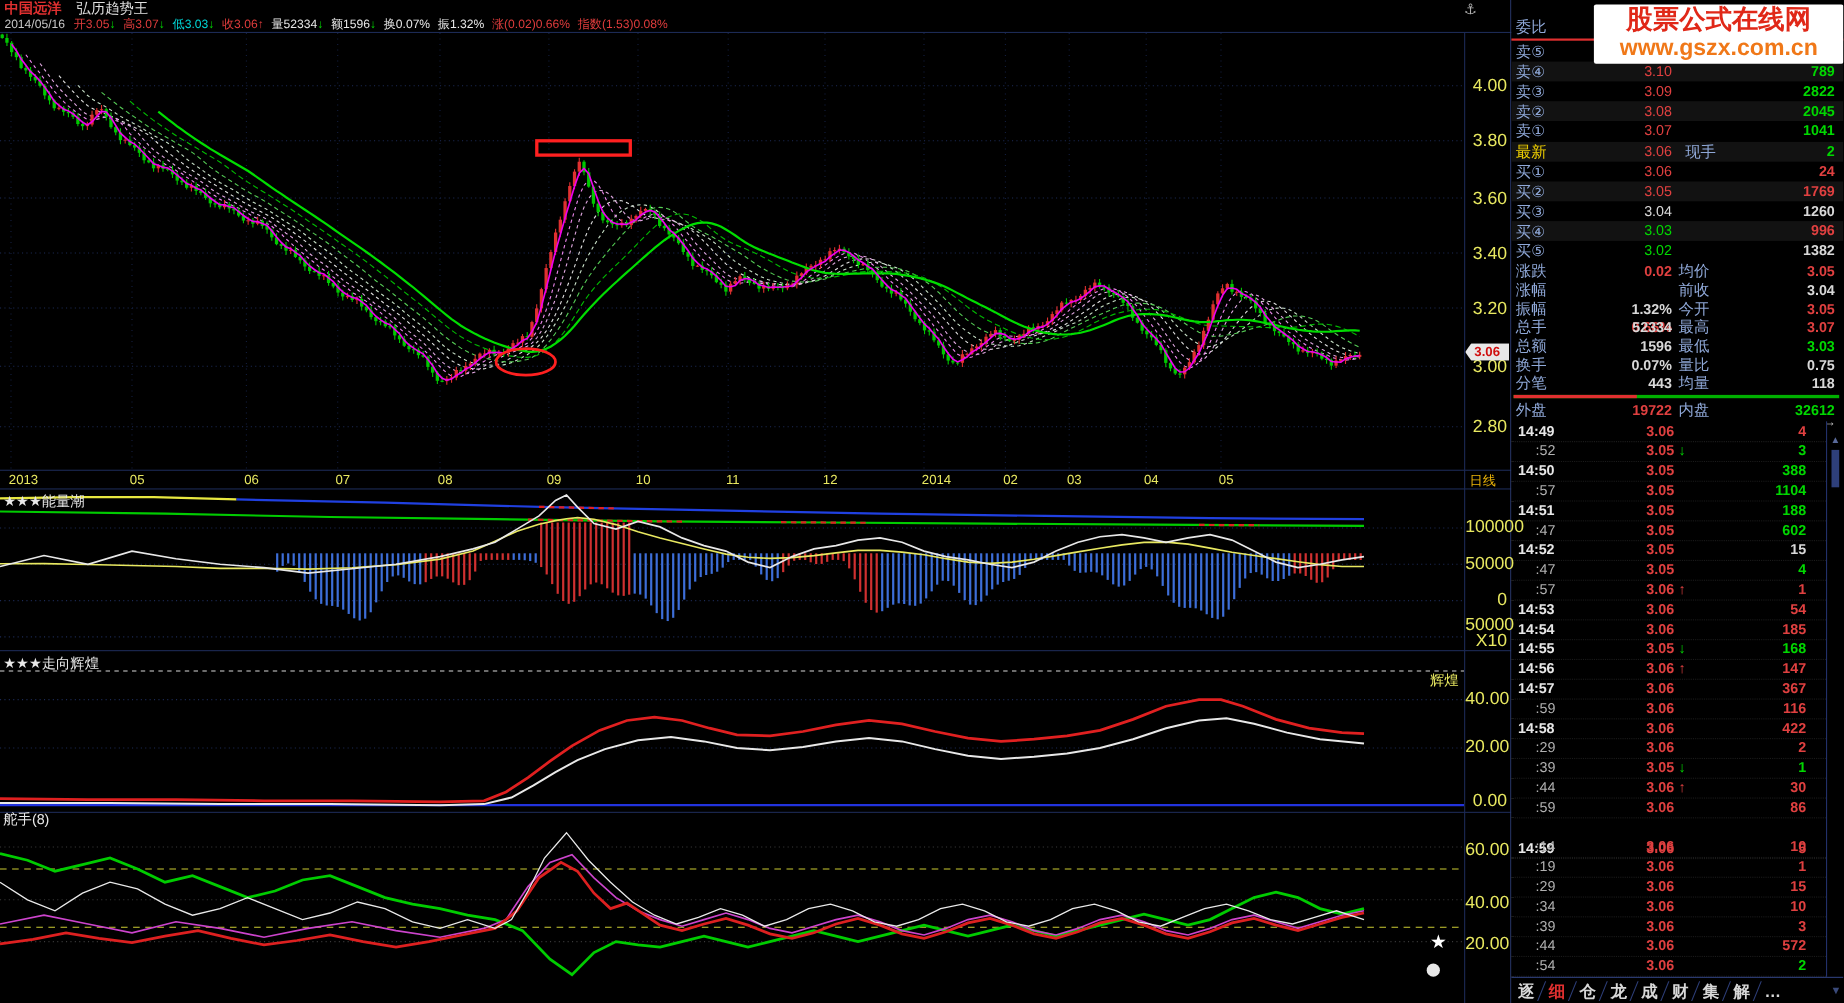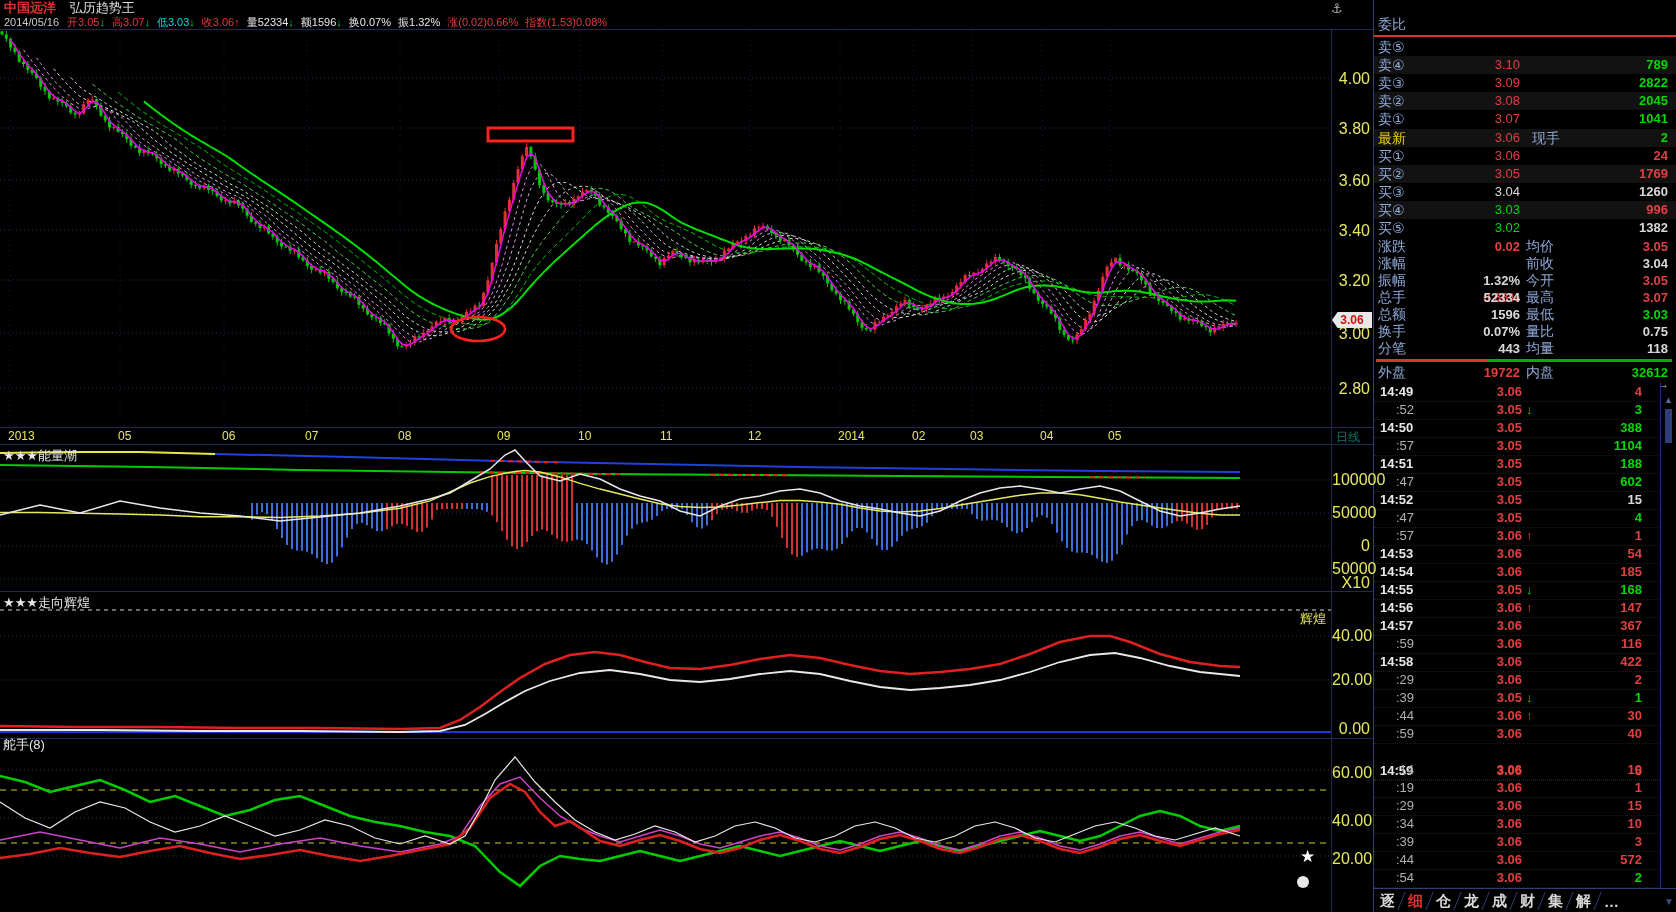--- a/index.html
+++ b/index.html
@@ -52,21 +52,21 @@
   .tab{padding:0 6px;color:#d8d8d8;cursor:default;}
   .tab.active{color:#e03030;}
   .tab-sep{width:1px;height:18px;background:#2e3f7a;transform:skewX(-22deg);}
   
   #ts-scrollbar{left:1660px;top:383px;width:15px;height:505px;border-left:1px solid #22306a;}
   #ts-scrollbar .up{position:absolute;top:12px;left:3px;color:#5a6a9a;font-size:9px;}
   #ts-scrollbar .thumb{position:absolute;top:26px;left:4px;width:7px;height:34px;background:#2e3f7a;}
   #ts-more{left:1658px;top:378px;color:#d0d0d0;font-size:11px;}
   #tab-scroll-down{color:#3a4a7a;font-size:10px;margin-left:auto;margin-right:2px;}
   #anchor-icon{left:1331px;top:1px;color:#b0b0b0;font-size:13px;}
-  #period-label{left:1336px;top:429px;color:#0f766e;font-size:12px;}
+  #period-label{left:1336px;top:429px;color:#eab308;font-size:12px;}
   #hui-right-label{left:1300px;top:610px;color:#e8e860;font-size:13px;z-index:5;}
 </style>
 </head>
 <body>
 
 <div id="app">
 
   <div class="abs" id="topbar-line1">
     <span class="stock-name">中国远洋</span>
     <span class="ind-title">弘历趋势王</span>
@@ -1165,21 +1165,21 @@
         </div>
         <div class="tick-row" style="top: 324px;">
           <span class="t sub">:44</span>
           <span class="p">3.06</span>
           <span class="ar" style="color: rgb(224, 64, 64);">↑</span>
           <span class="v" style="color: rgb(224, 64, 64);">30</span>
         </div>
         <div class="tick-row" style="top: 342px;">
           <span class="t sub">:59</span>
           <span class="p">3.06</span>
-          <span class="v" style="color: rgb(224, 64, 64);">40</span>
+          <span class="v" style="color: rgb(224, 64, 64);">86</span>
         </div>
         <div class="tick-row" style="top: 379px;">
           <span class="t">14:59</span>
           <span class="p">3.06</span>
           <span class="v" style="color: rgb(224, 64, 64);">5</span>
         </div>
         <div class="tick-row" style="top: 378px;">
           <span class="t sub">:14</span>
           <span class="p">3.06</span>
           <span class="v" style="color: rgb(224, 64, 64);">10</span>
@@ -1239,20 +1239,24 @@
         <span class="tab-sep"></span>
         <span class="tab">集</span>
         <span class="tab-sep"></span>
         <span class="tab">解</span>
         <span class="tab-sep"></span>
         <span class="tab">…</span>
       </span>
     <span id="tab-scroll-down">▼</span>
   </div>
 
+  <div class="abs" id="watermark">
+    <div class="w1">股票公式在线网</div>
+    <div class="w2">www.gszx.com.cn</div>
+  </div>
 <div class="yl" style="top: 72px;">4.00</div>
     <div class="yl" style="top: 122px;">3.80</div>
     <div class="yl" style="top: 174px;">3.60</div>
     <div class="yl" style="top: 224px;">3.40</div>
     <div class="yl" style="top: 274px;">3.20</div>
     <div class="yl" style="top: 327px;">3.00</div>
     <div class="yl" style="top: 382px;">2.80</div>
     <div class="yl" style="top: 473px;">100000</div>
     <div class="yl" style="top: 506px;">50000</div>
     <div class="yl" style="top: 539px;">0</div>

